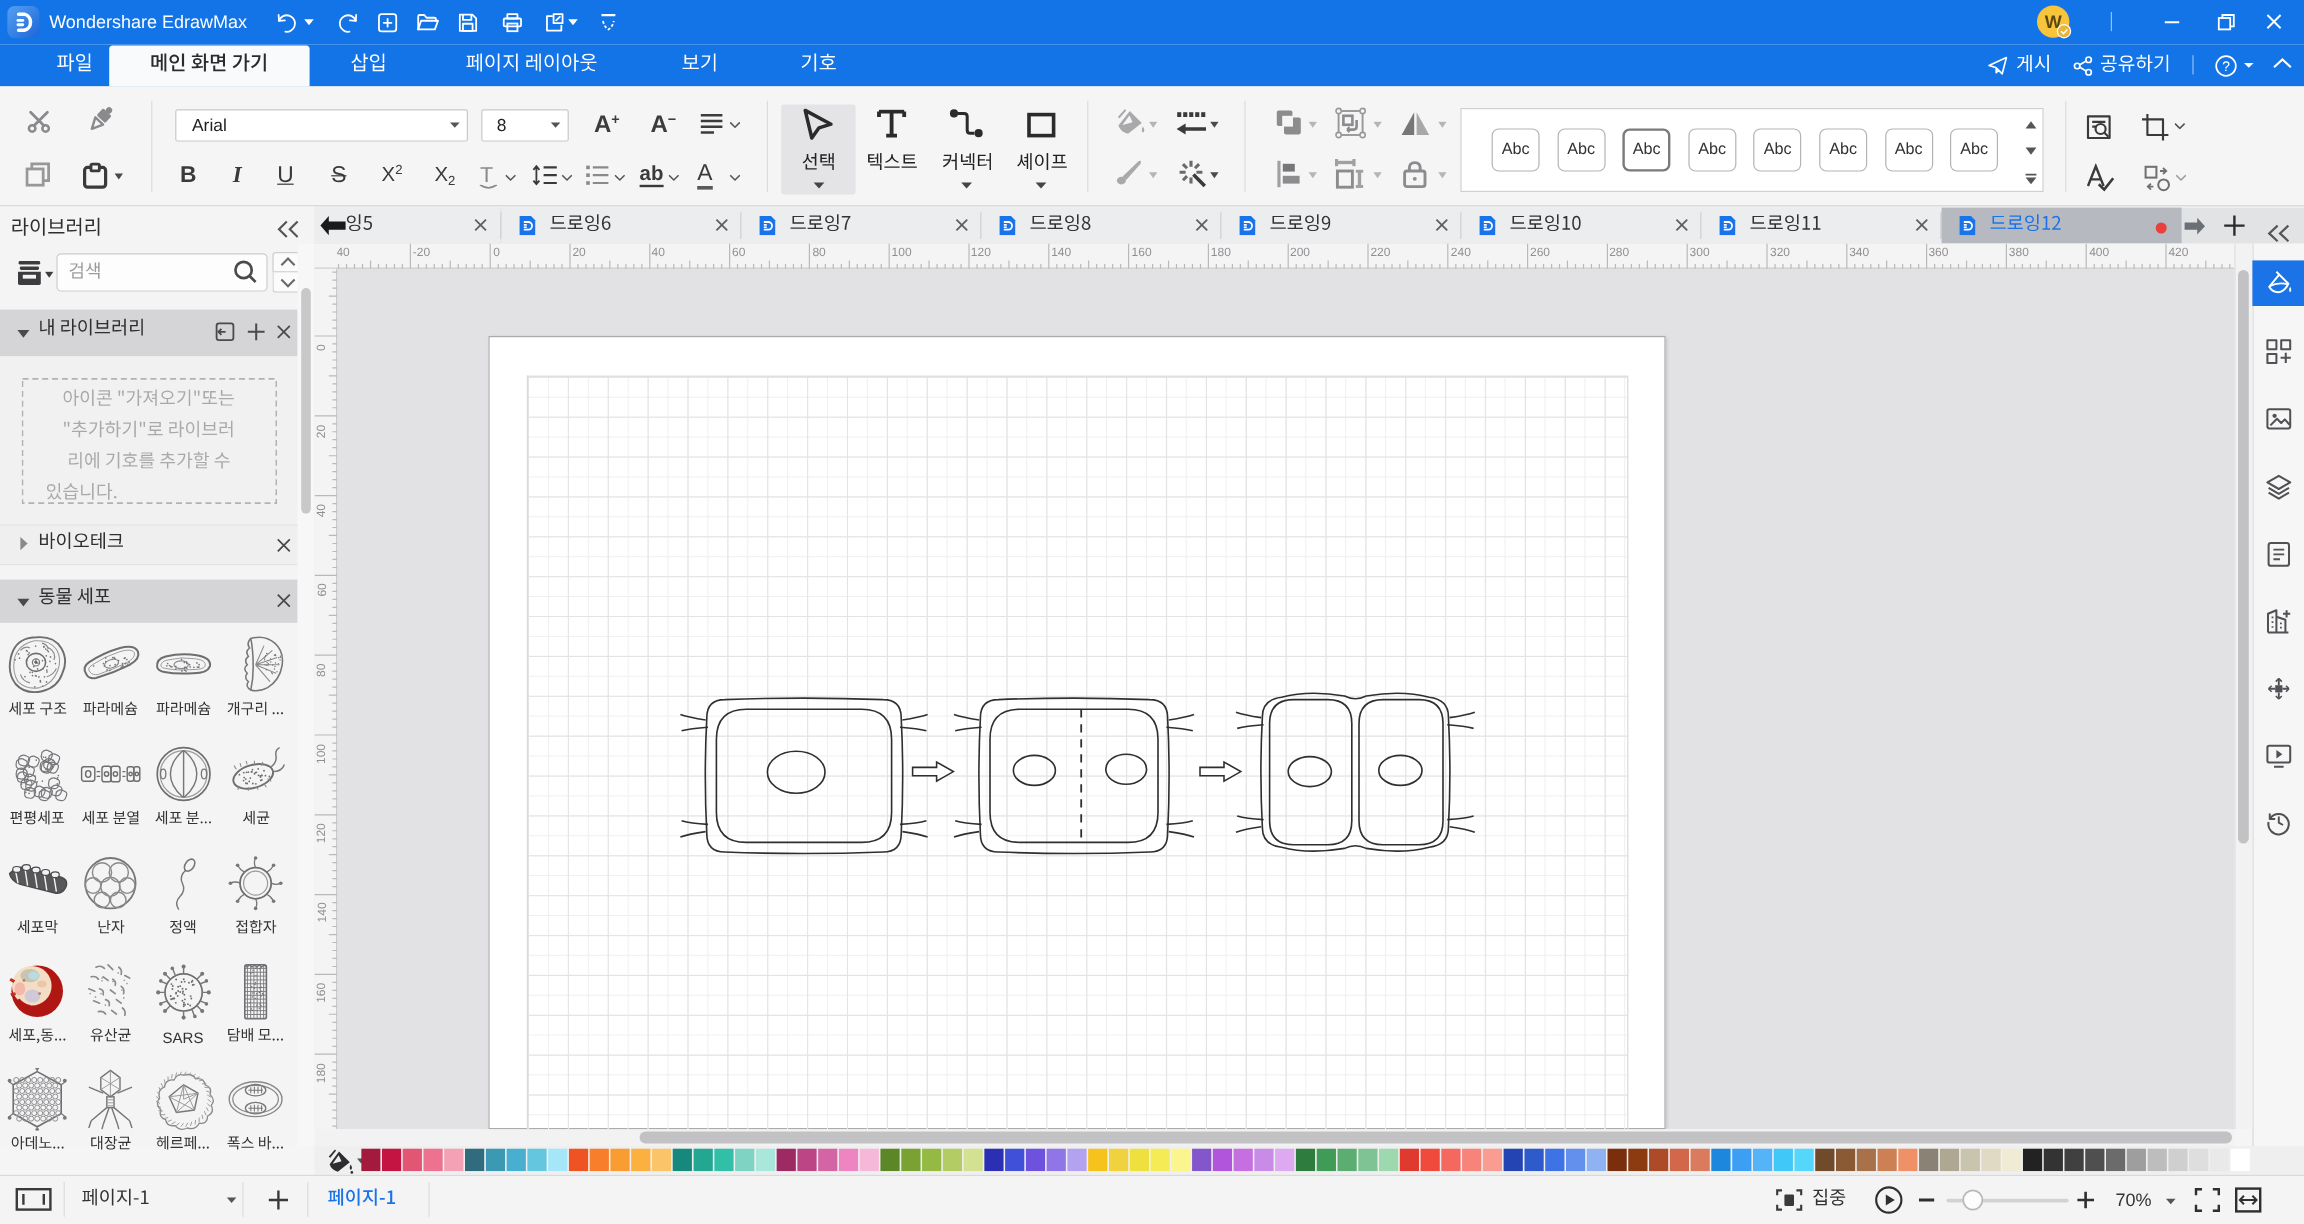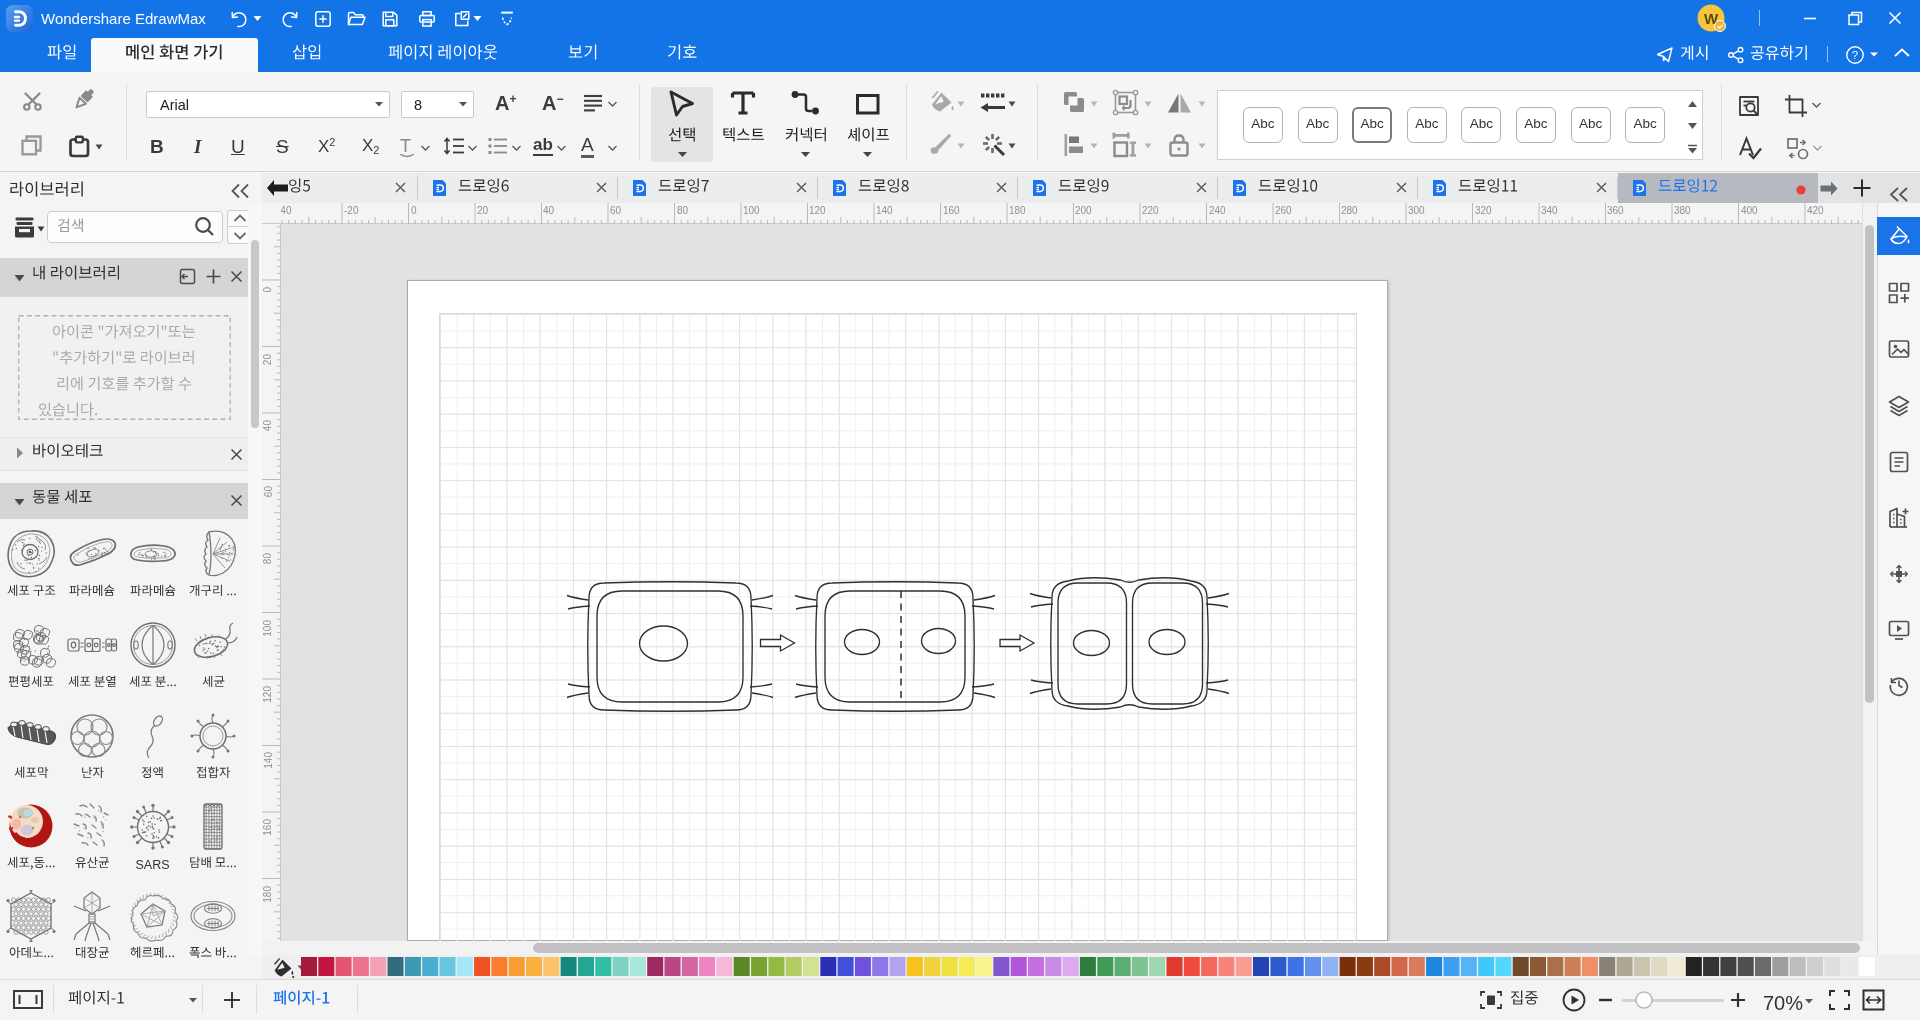--- a/index.html
+++ b/index.html
@@ -1188,21 +1188,21 @@
     <svg style="position:absolute;left:1599px;top:998px;" width="13" height="4" viewBox="0 0 13 4">
       <line x1="0" y1="2" x2="13" y2="2" stroke="#2f2f2f" stroke-width="2.4"></line>
     </svg>
     <div style="position:absolute;left:1622px;top:998.5px;width:102px;height:3px;background:#d2d2d4;border-radius:2px;"></div>
     <svg style="position:absolute;left:1634px;top:990px;" width="20" height="20" viewBox="0 0 20 20">
       <circle cx="10" cy="10" r="8" fill="#fdfdfd" stroke="#b9b9bb" stroke-width="1.5"></circle>
     </svg>
     <svg style="position:absolute;left:1731px;top:993px;" width="14" height="14" viewBox="0 0 14 14">
       <path d="M7 0 V14 M0 7 H14" stroke="#2f2f2f" stroke-width="2.2"></path>
     </svg>
-    <div class="abs" style="left:1763px;top:992px;font-size:20px;color:#333">70%</div>
+    <div class="abs" style="left:1763px;top:992px;font-size:15px;color:#333">70%</div>
     <svg style="position:absolute;left:1804px;top:998px;" width="10" height="7" viewBox="0 0 10 7">
       <path d="M1 1 L5 5.5 L9 1" fill="#555"></path>
     </svg>
     <svg style="position:absolute;left:1828px;top:989px;" width="23" height="22" viewBox="0 0 23 22">
       <g stroke="#2f2f2f" stroke-width="2" fill="none">
 <path d="M2 7 V2 H7 M16 2 H21 V7 M21 15 V20 H16 M7 20 H2 V15"></path>
       </g>
     </svg>
     <svg style="position:absolute;left:1862px;top:989px;" width="23" height="22" viewBox="0 0 23 22">
       <rect x="1.5" y="1.5" width="20" height="19" fill="none" stroke="#2f2f2f" stroke-width="2"></rect>

